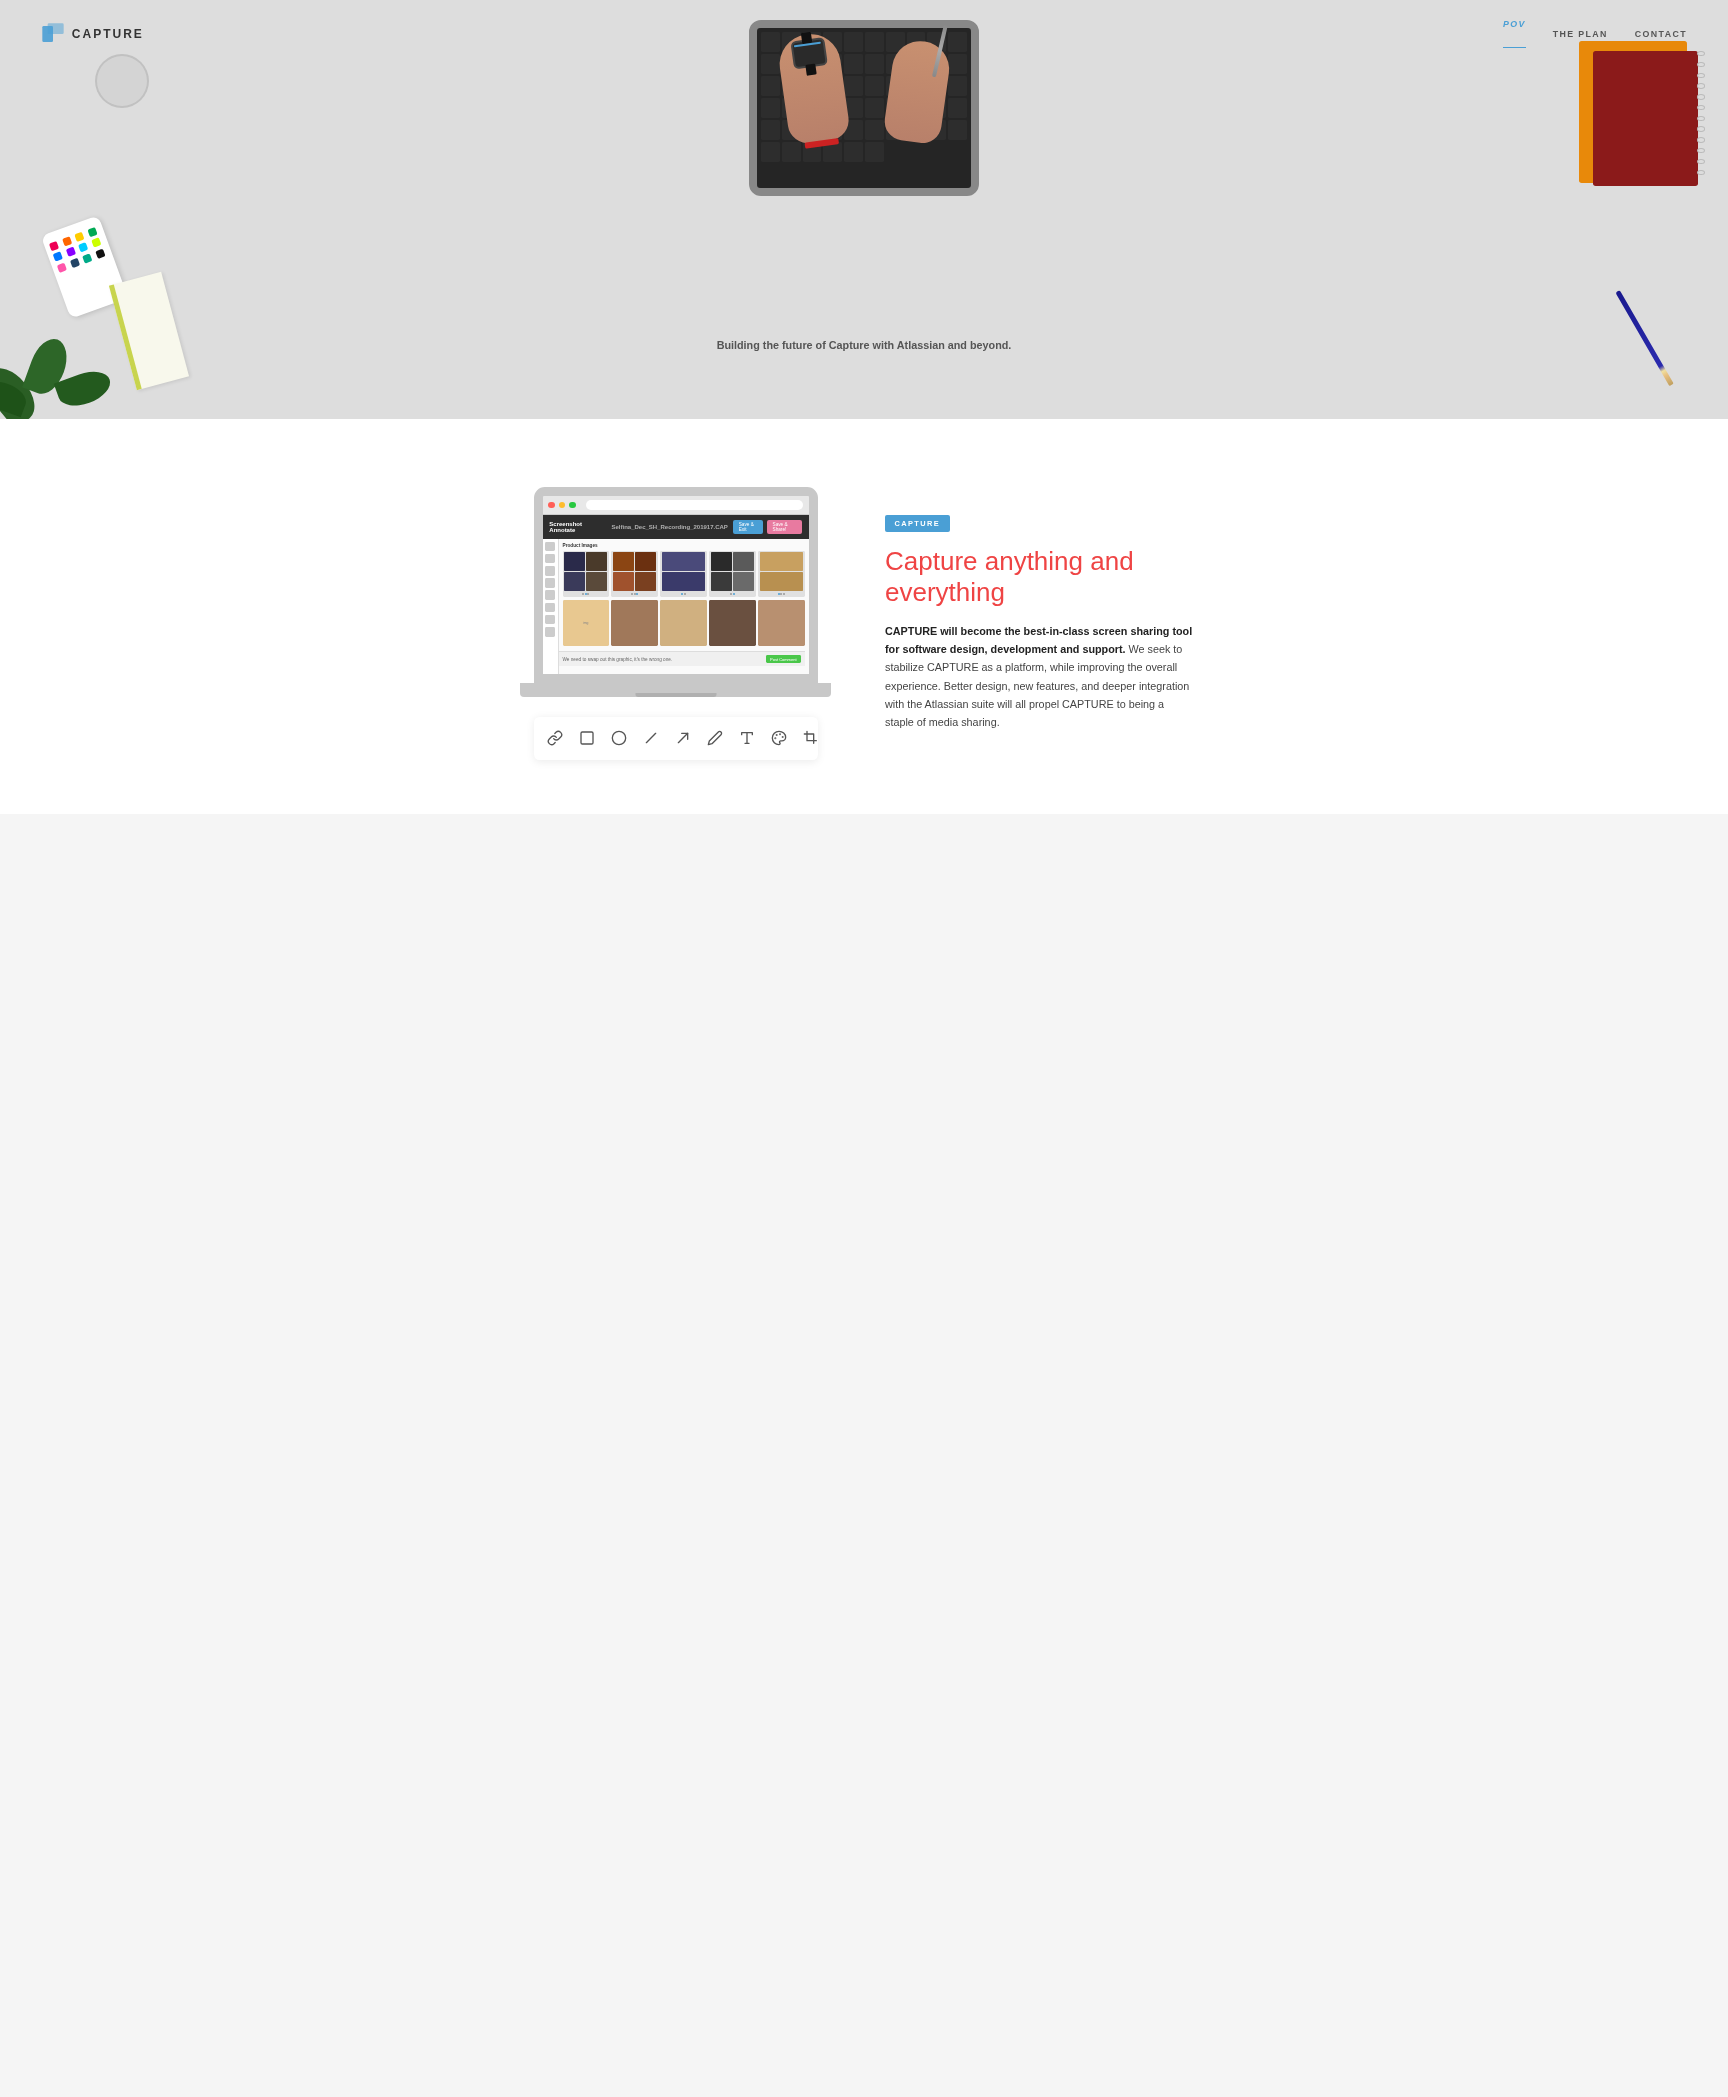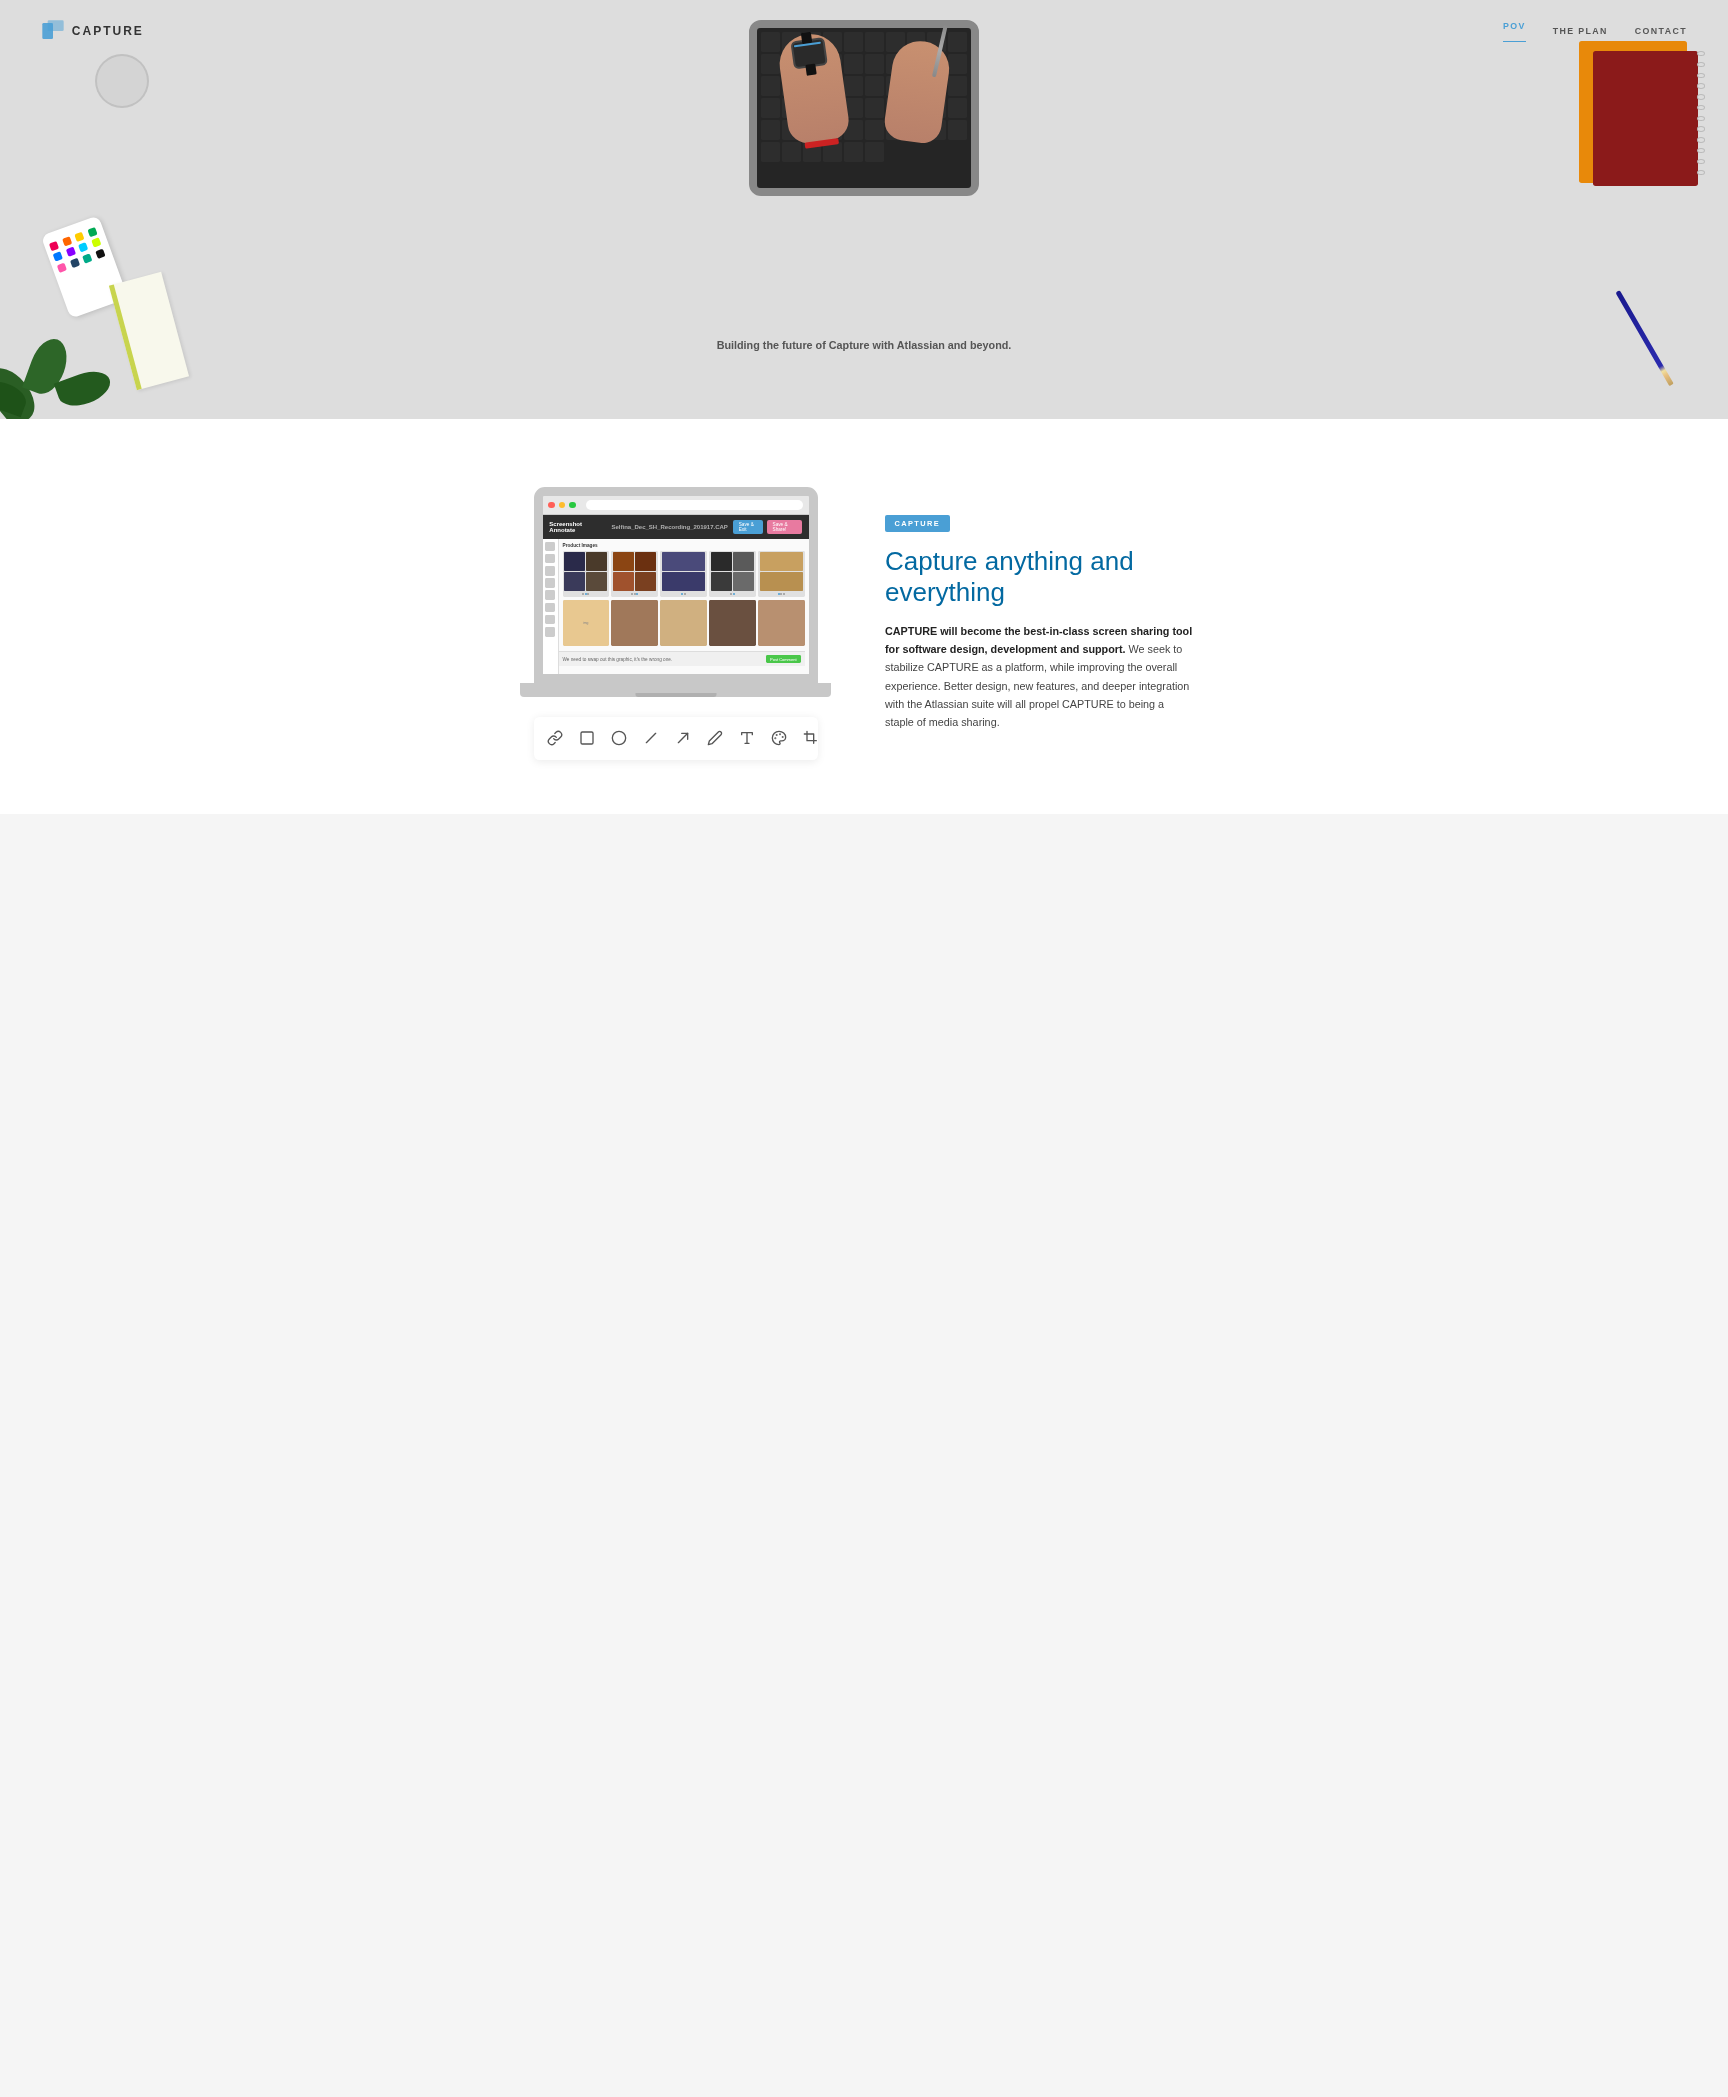--- a/index.html
+++ b/index.html
@@ -39,21 +39,22 @@
       font-size: 8.8px;
       font-weight: 600;
       letter-spacing: 1.4px;
       color: #555;
       text-decoration: none;
       cursor: pointer;
     }
     .nav-link.active {
       color: #4a9fd5;
       border-bottom: 1.4px solid #4a9fd5;
-      padding-bottom: 10px;
+      padding-bottom: 18px;
+      font-style: italic;
     }
 
     
     .hero {
       position: relative;
       width: 100%;
       height: 419px;
       background: linear-gradient(135deg, #e8e8e8 0%, #d8d8d8 50%, #e0e0e0 100%);
       overflow: hidden;
       display: flex;
@@ -449,21 +450,21 @@
       font-size: 7.4px;
       font-weight: 700;
       letter-spacing: 1.4px;
       padding: 4px 9.5px;
       border-radius: 2px;
       margin-bottom: 13.5px;
     }
     .section-heading {
       font-size: 26px;
       font-weight: 400;
-      color: #0369a1;
+      color: #ef4444;
       margin-bottom: 13.5px;
       line-height: 1.2;
     }
     .section-body {
       font-size: 10.8px;
       line-height: 1.7;
       color: #444;
     }
     .section-body strong {
       font-weight: 700;

